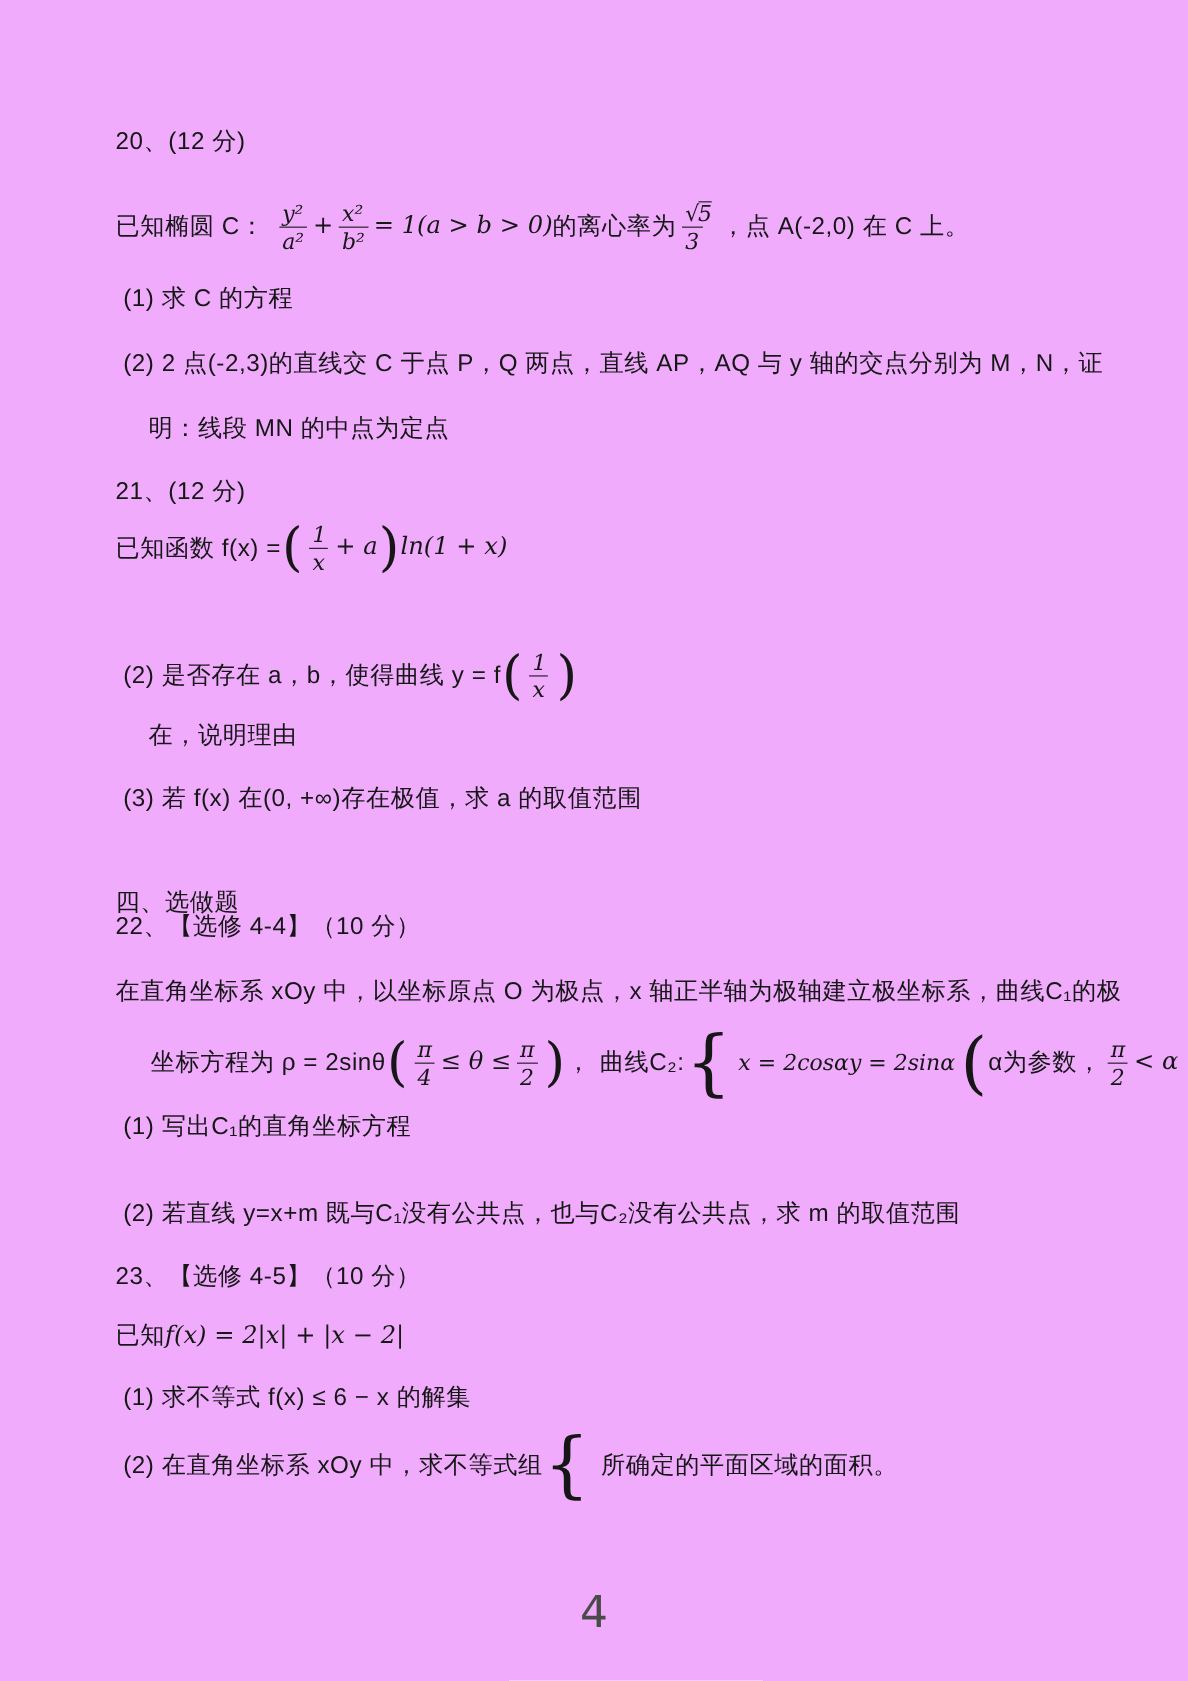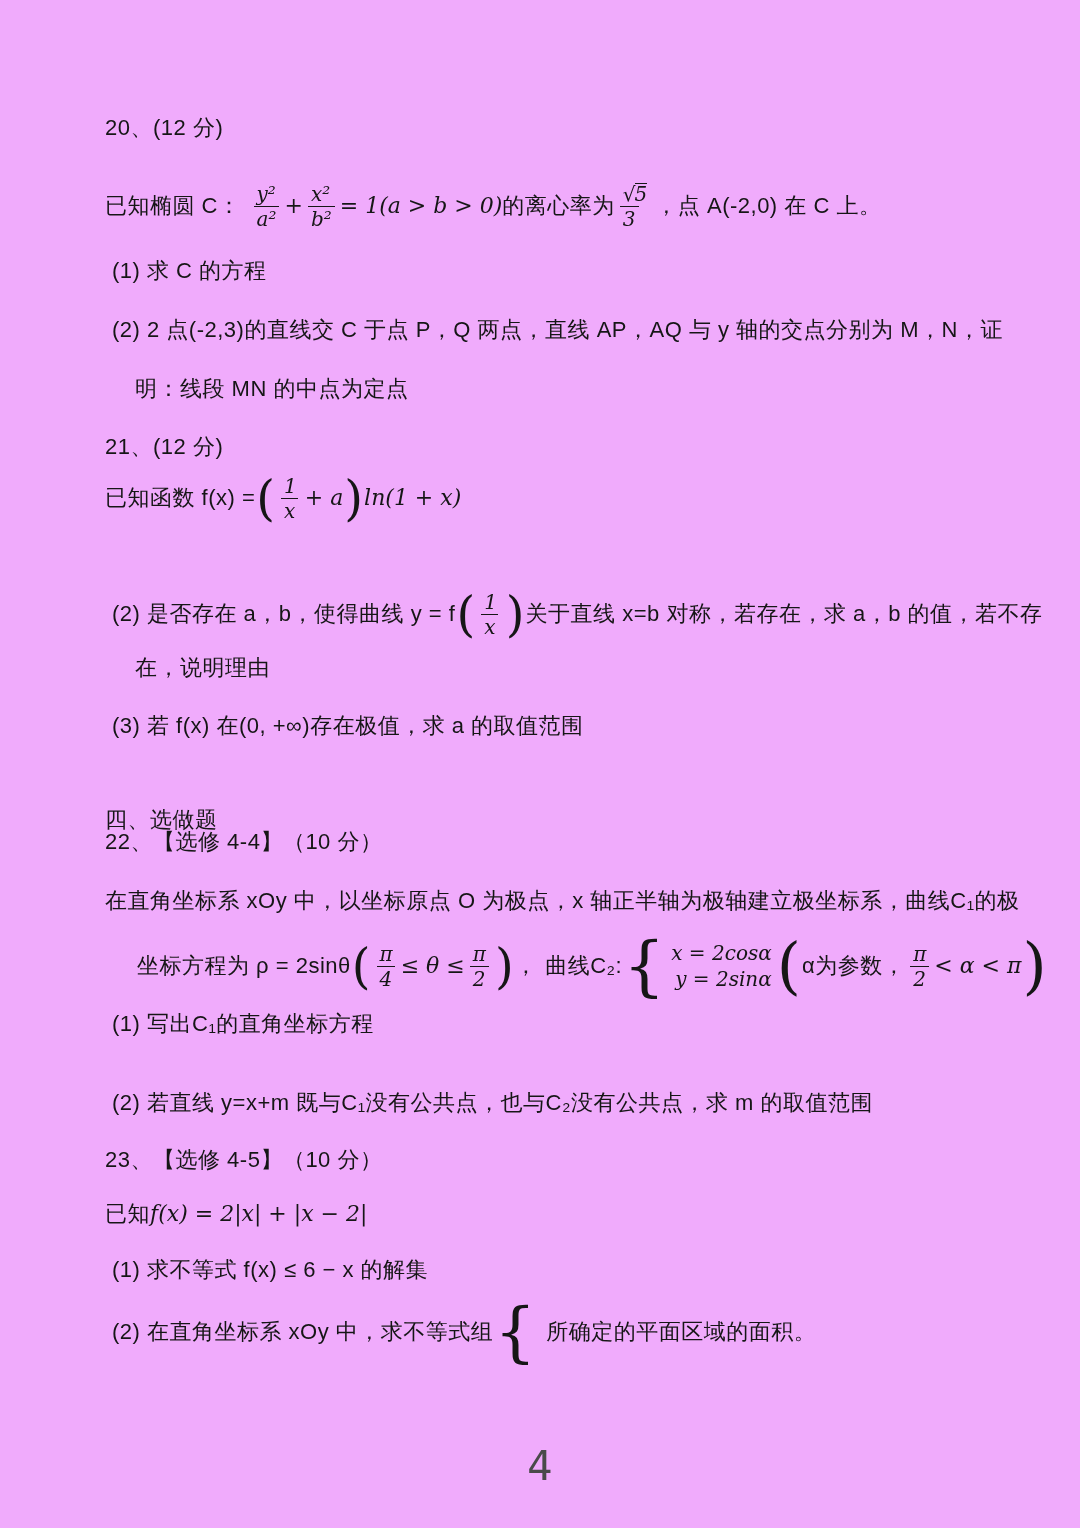--- a/index.html
+++ b/index.html
@@ -15,21 +15,21 @@
           margin:0 5px; letter-spacing:0; }
   .frac .num { display:block; padding:0 3px; }
   .frac .den { display:block; border-top:1.6px solid #161616; padding:0 3px; }
   .overl { border-top:1.6px solid #161616; display:inline-block; line-height:1.05; }
   .radsym { font-style:normal; margin-right:-1px; }
   .bp { font-family:"DejaVu Serif", serif; font-style:normal; font-size:48px; line-height:0.85;
         display:inline-block; margin:0 1px; font-weight:400; letter-spacing:0; }
   .bp2 { font-size:62px; }
   .brace { font-family:"DejaVu Serif", serif; font-style:normal; font-size:66px; line-height:0.8;
            display:inline-block; margin:0 2px 0 1px; font-weight:400; letter-spacing:0; }
-  .cases { display:inline-flex; flex-direction:column; align-items:flex-end; row-gap:3px;
+  .cases { display:inline-flex; align-items:flex-end; row-gap:3px;
            font-family:"DejaVu Serif", serif; font-style:italic; font-size:20px; line-height:1.15;
            margin:0 4px; letter-spacing:0; }
   .gap-s { display:inline-block; width:8px; }
   .pagenum { position:absolute; top:1443px; left:0; width:100%; text-align:center;
              font-size:40px; color:#4a4a4a; font-family:"DejaVu Sans", sans-serif; }
 </style>
 </head>
 <body>
 
 <div class="page">
@@ -77,21 +77,20 @@
 
 
   <div class="line indent fline" style="top:584px; height:60px;">
     <span>(2) 是否存在 a，b，使得曲线 y = f</span>
     <span class="bp">(</span>
     <span class="frac">
       <span class="num">1</span>
       <span class="den">x</span>
     </span>
     <span class="bp">)</span>
-    <span>关于直线 x=b 对称，若存在，求 a，b 的值，若不存</span>
   </div>
 
   <div class="line cont" style="top:653px;">在，说明理由</div>
   <div class="line indent" style="top:711px;">(3) 若 f(x) 在(0, +∞)存在极值，求 a 的取值范围</div>
 
   <div class="line" style="top:805px;">四、选做题</div>
 
   <div class="line" style="top:827px;">22、【选修 4-4】（10 分）</div>
   <div class="line" style="top:886px;">在直角坐标系 xOy 中，以坐标原点 O 为极点，x 轴正半轴为极轴建立极坐标系，曲线C₁的极</div>
 

